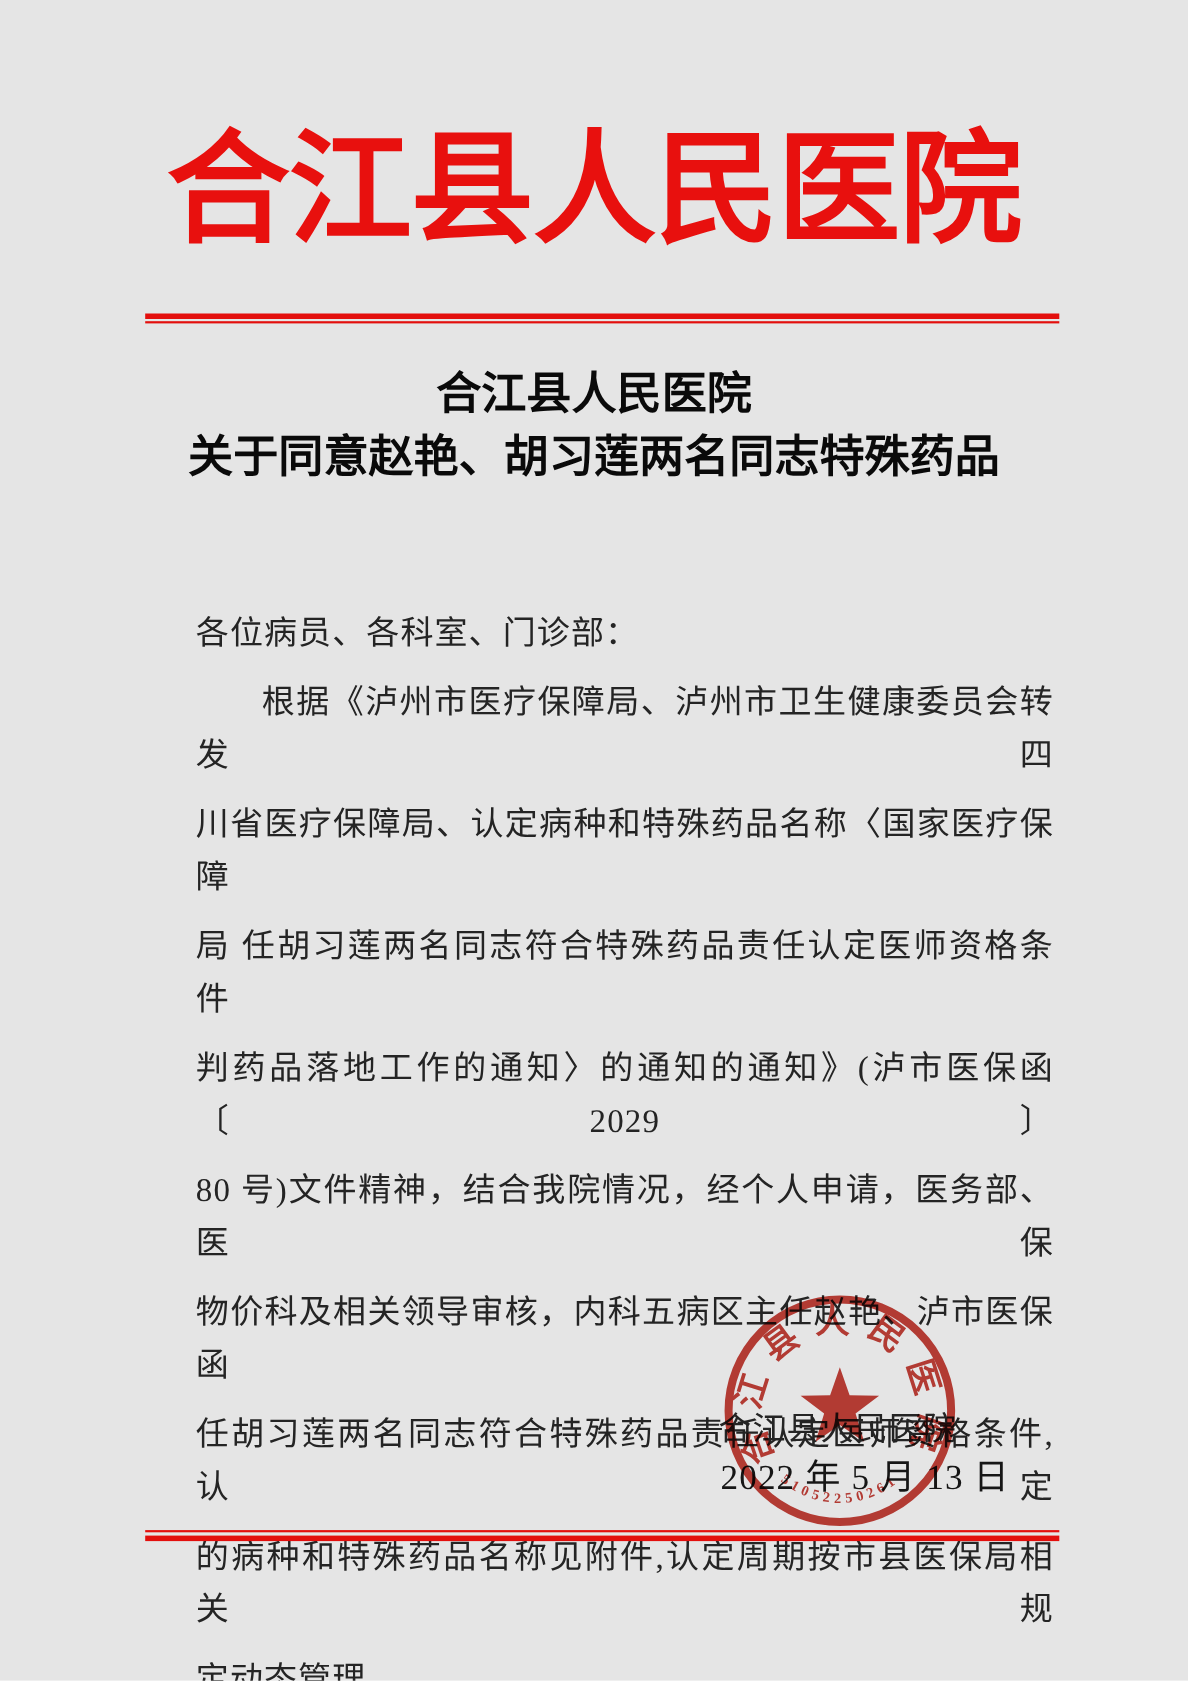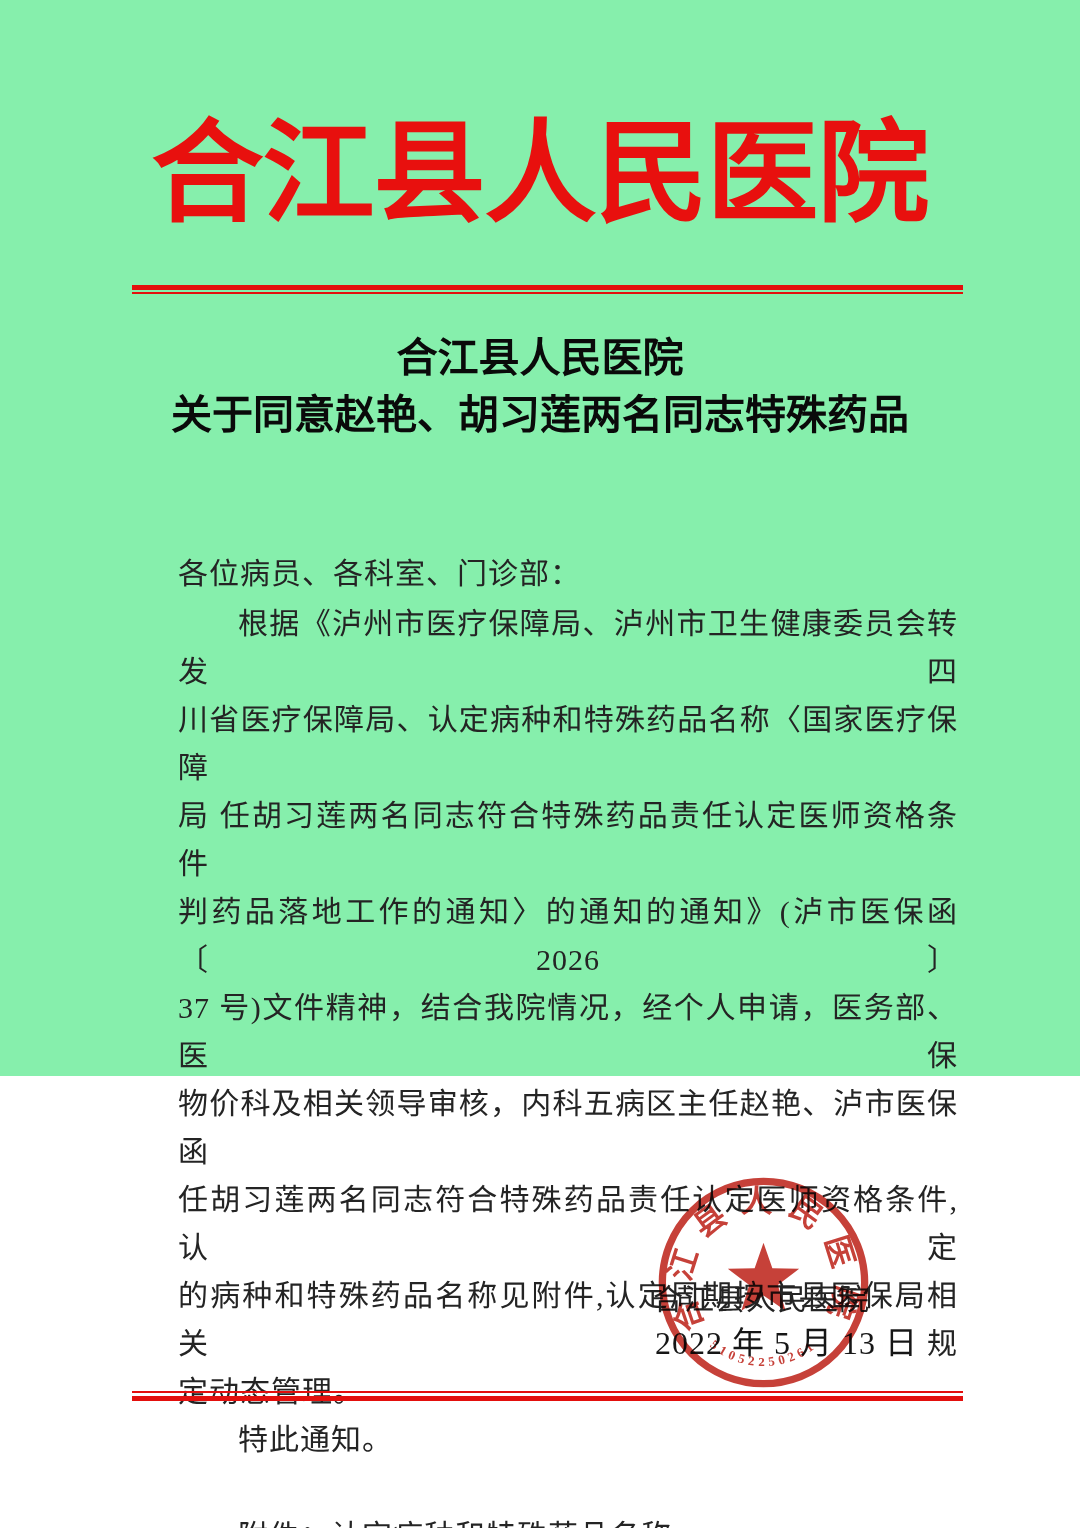--- a/index.html
+++ b/index.html
@@ -4,22 +4,22 @@
 <style>
   * { margin: 0; padding: 0; box-sizing: border-box; }
   html, body { background: #ffffff; }
   body {
     width: 1080px; height: 1528px;
     font-family: "Liberation Serif", "DejaVu Serif", serif;
     overflow: hidden;
   }
   .page {
     position: relative;
-    width: 1080px; height: 1076px;
-    background: #86efac;
+    width: 1080px; height: 1528px;
+    background: #e5e5e5;
     color: #1c1c1c;
   }
 
   
   .letterhead {
     position: absolute;
     top: 96px; left: 0; right: 0;
     text-align: center;
     font-size: 112px;
     line-height: 156px;
@@ -53,22 +53,22 @@
 
   
   .body-block {
     position: absolute;
     top: 552px; left: 178px; width: 780px;
     font-size: 30px;
     line-height: 48px;
     color: #242424;
     letter-spacing: 1px;
   }
-  .salutation { white-space: nowrap; font-family: Liberation Mono, monospace; }
-  .jline { text-align: justify; text-align-last: justify; }
+  .salutation { white-space: nowrap; }
+  .jline { text-align: justify; text-align-last: justify; margin-top: 15px; }
   .jline-first { text-indent: 2em; }
   .jline-last { text-align: left; text-align-last: left; }
   .closing { text-indent: 2em; }
   .spacer-line { height: 48px; }
   .attachment { text-indent: 2em; }
 
   
   .sig-org {
     position: absolute;
     top: 1280px; left: 653px;
@@ -115,22 +115,22 @@
     <div>合江县人民医院</div>
     <div>关于同意赵艳、胡习莲两名同志特殊药品</div>
   </div>
 
   <div class="body-block">
     <div class="salutation">各位病员、各科室、门诊部：</div>
     <div>
       <div class="jline jline-first">根据《泸州市医疗保障局、泸州市卫生健康委员会转发四</div>
       <div class="jline">川省医疗保障局、认定病种和特殊药品名称〈国家医疗保障</div>
       <div class="jline">局 任胡习莲两名同志符合特殊药品责任认定医师资格条件</div>
-      <div class="jline">判药品落地工作的通知〉的通知的通知》(泸市医保函〔2026〕</div>
-      <div class="jline">37 号)文件精神，结合我院情况，经个人申请，医务部、医保</div>
+      <div class="jline">判药品落地工作的通知〉的通知的通知》(泸市医保函〔2029〕</div>
+      <div class="jline">80 号)文件精神，结合我院情况，经个人申请，医务部、医保</div>
       <div class="jline">物价科及相关领导审核，内科五病区主任赵艳、泸市医保函</div>
       <div class="jline">任胡习莲两名同志符合特殊药品责任认定医师资格条件,认定</div>
       <div class="jline">的病种和特殊药品名称见附件,认定周期按市县医保局相关规</div>
       <div class="jline jline-last">定动态管理。</div>
     </div>
     <div class="closing">特此通知。</div>
     <div class="spacer-line"></div>
     <div class="attachment">附件：认定病种和特殊药品名称</div>
   </div>
 

